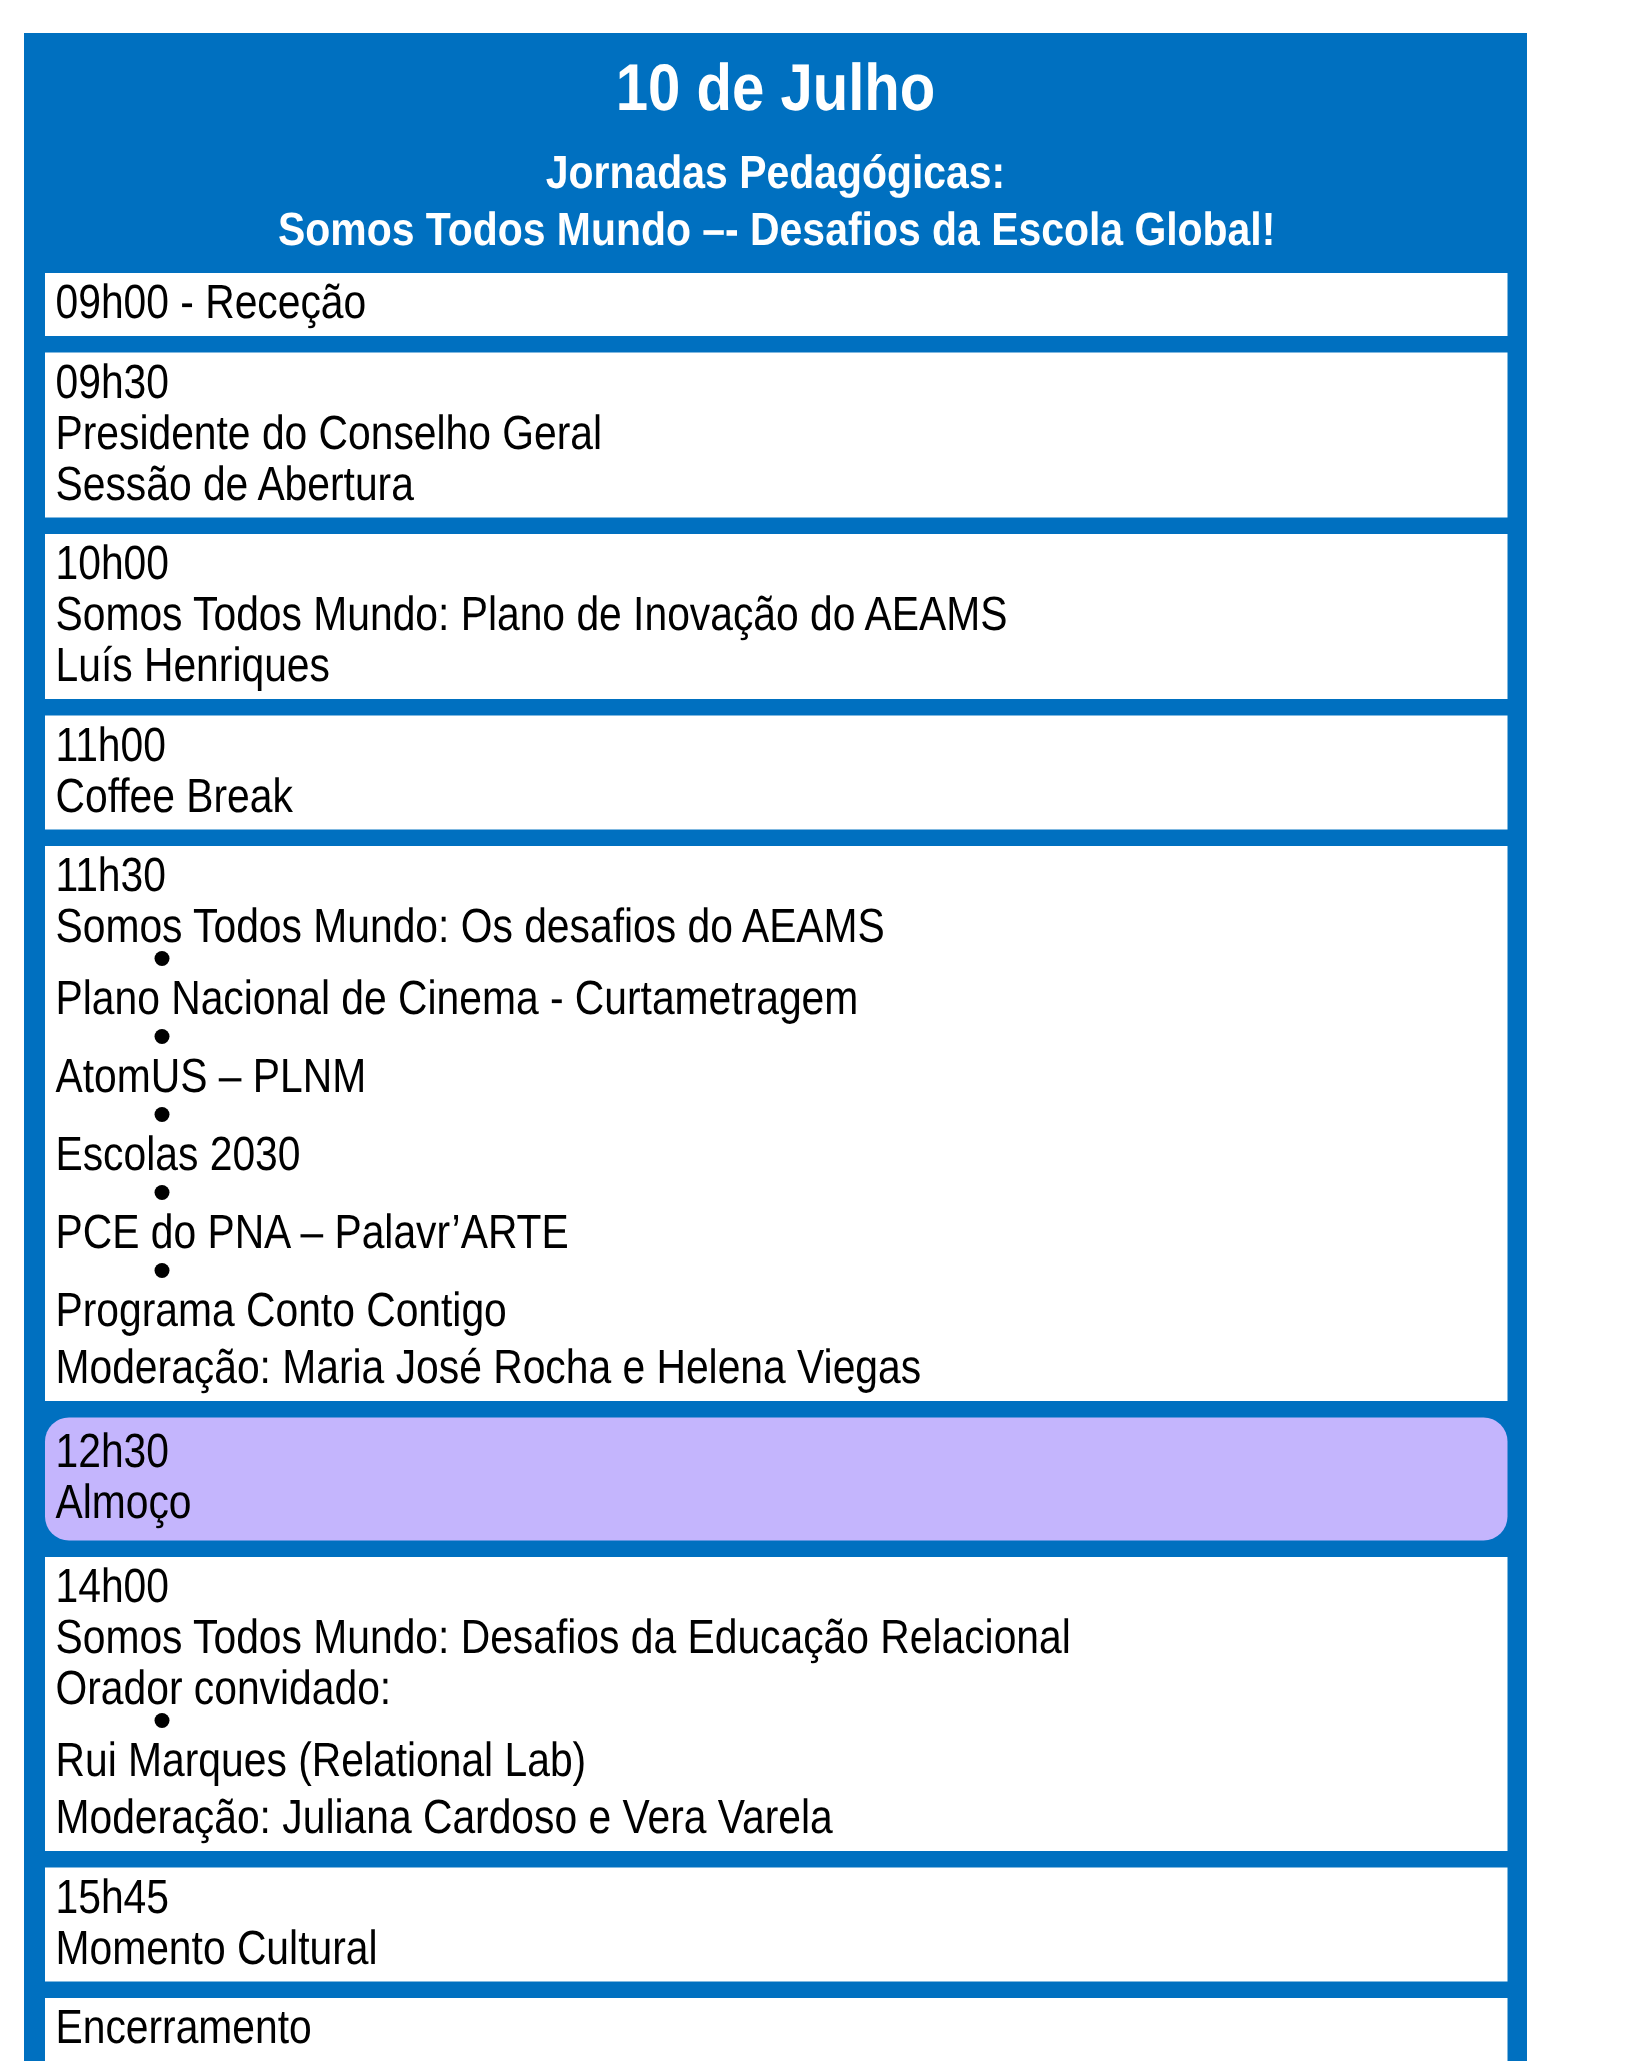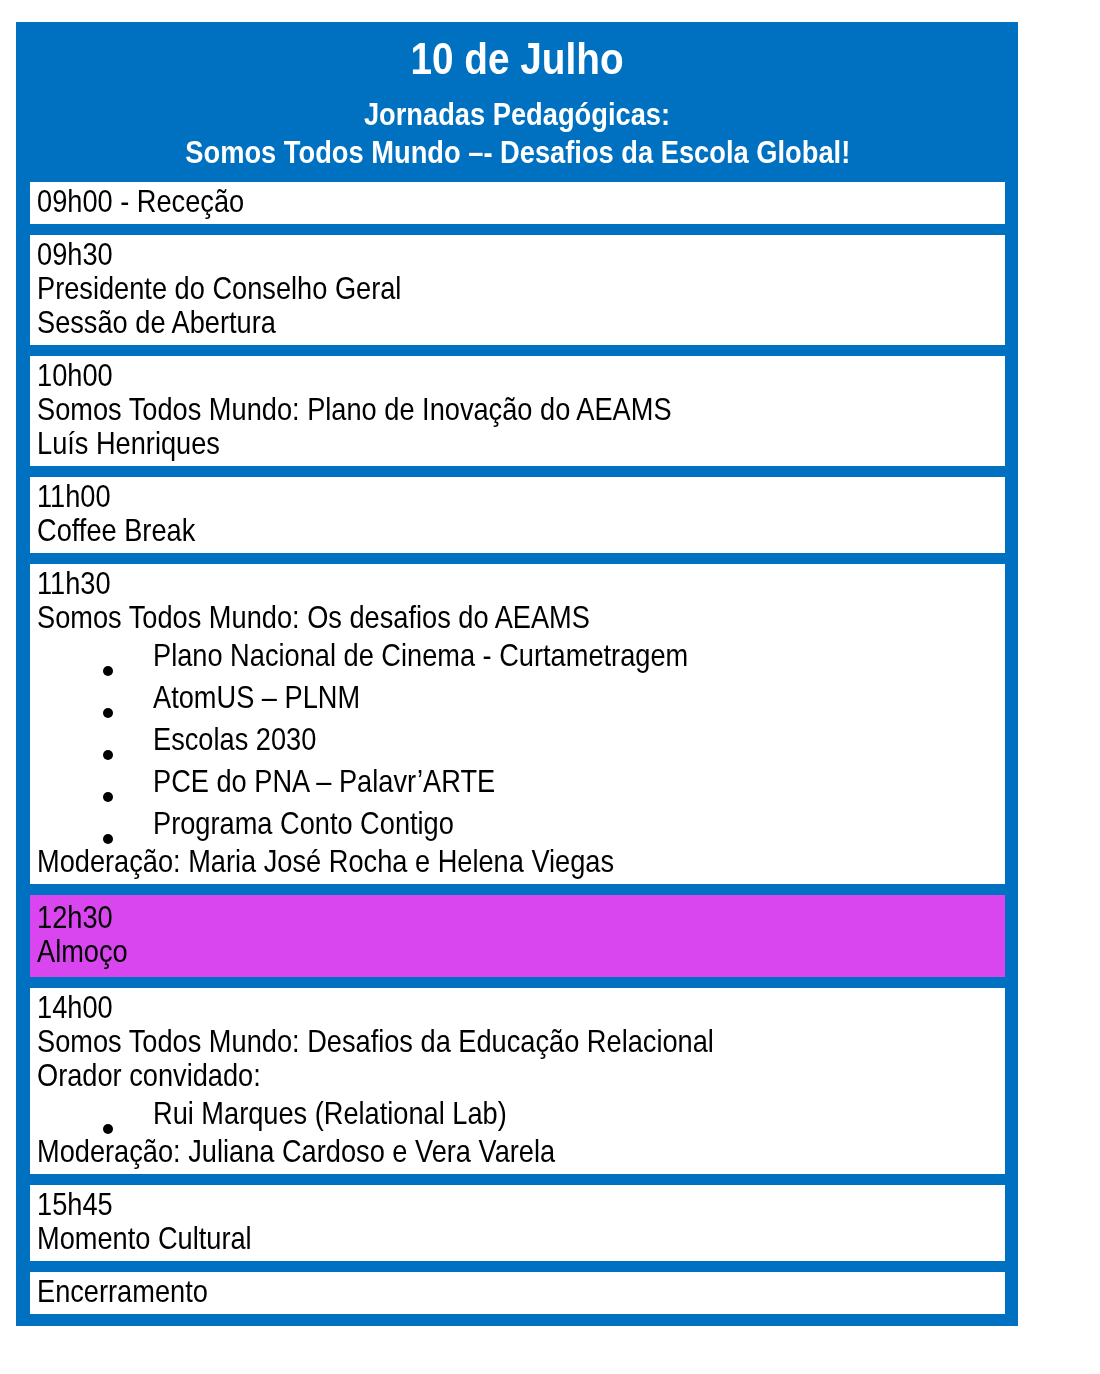--- a/index.html
+++ b/index.html
@@ -36,45 +36,46 @@
   .hdr { padding-bottom: 10px; }
   
   .row {
     background: #ffffff;
     margin-top: 0;
     margin-bottom: 11px;
     padding: 2px 26px 6px 7px;
     overflow: hidden;
   }
   .row:last-child { margin-bottom: 0; }
-  .row.highlight { background: #d946ef; padding-top: 5px; padding-bottom: 9px; }
+  .row.highlight { background: #c4b5fd; padding-top: 5px; padding-bottom: 9px; border-radius: 16px; }
   .line {
     font-size: 32px;
     line-height: 34px;
     white-space: nowrap;
   }
   
   .cx {
     display: inline-block;
     transform: scaleX(0.85);
     transform-origin: 0 50%;
     white-space: pre;
   }
   .cxc {
     display: inline-block;
     transform: scaleX(0.88);
     transform-origin: 50% 50%;
     white-space: pre;
   }
   .bullet {
     display: flex;
-    align-items: flex-end;
+    align-items: flex-start;
     line-height: 42px;
     font-size: 32px;
     white-space: nowrap;
+    flex-direction: column;
   }
   .dot {
     width: 10px;
     height: 10px;
     border-radius: 50%;
     background: #000000;
     flex: none;
     margin-left: 66px;
     margin-right: 40px;
   }

